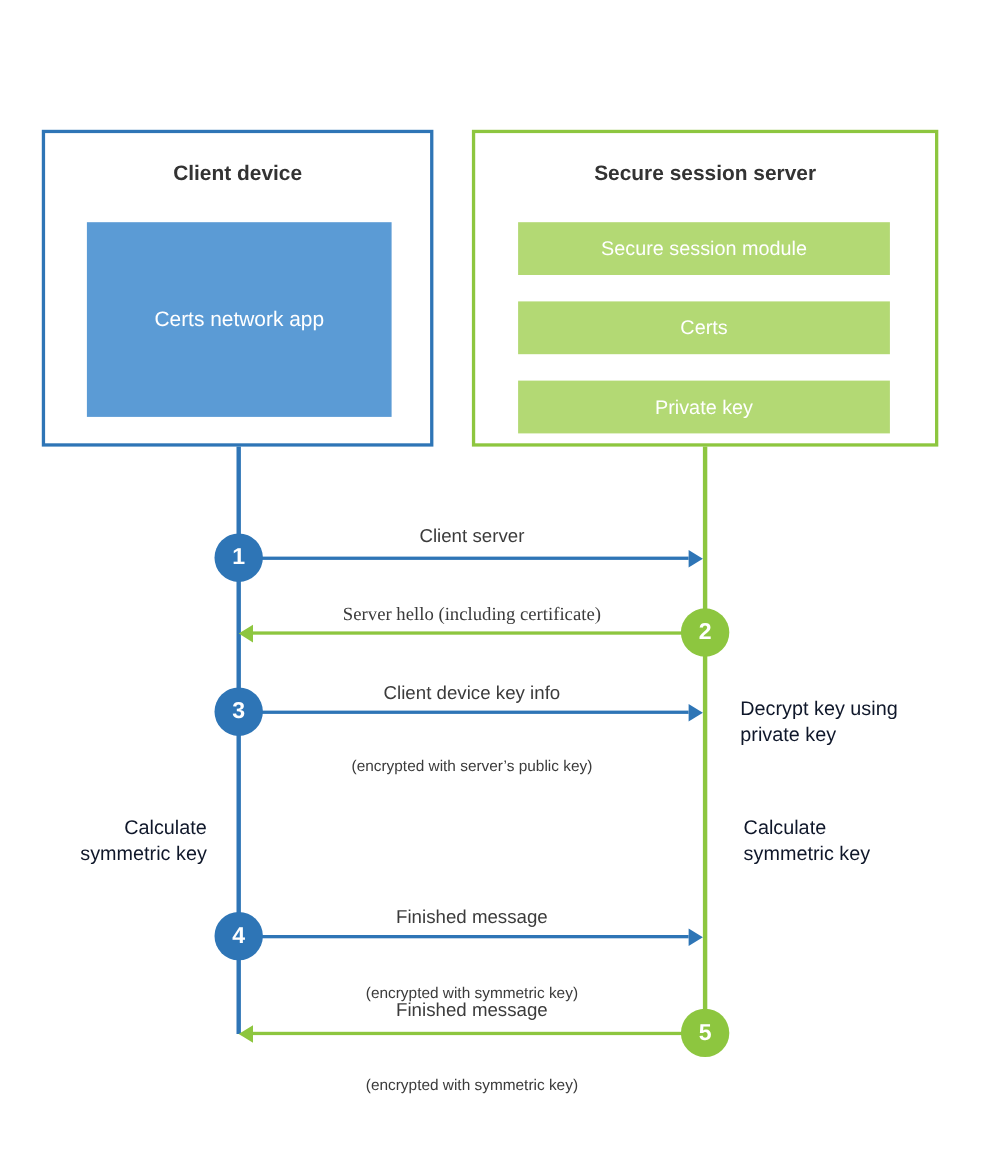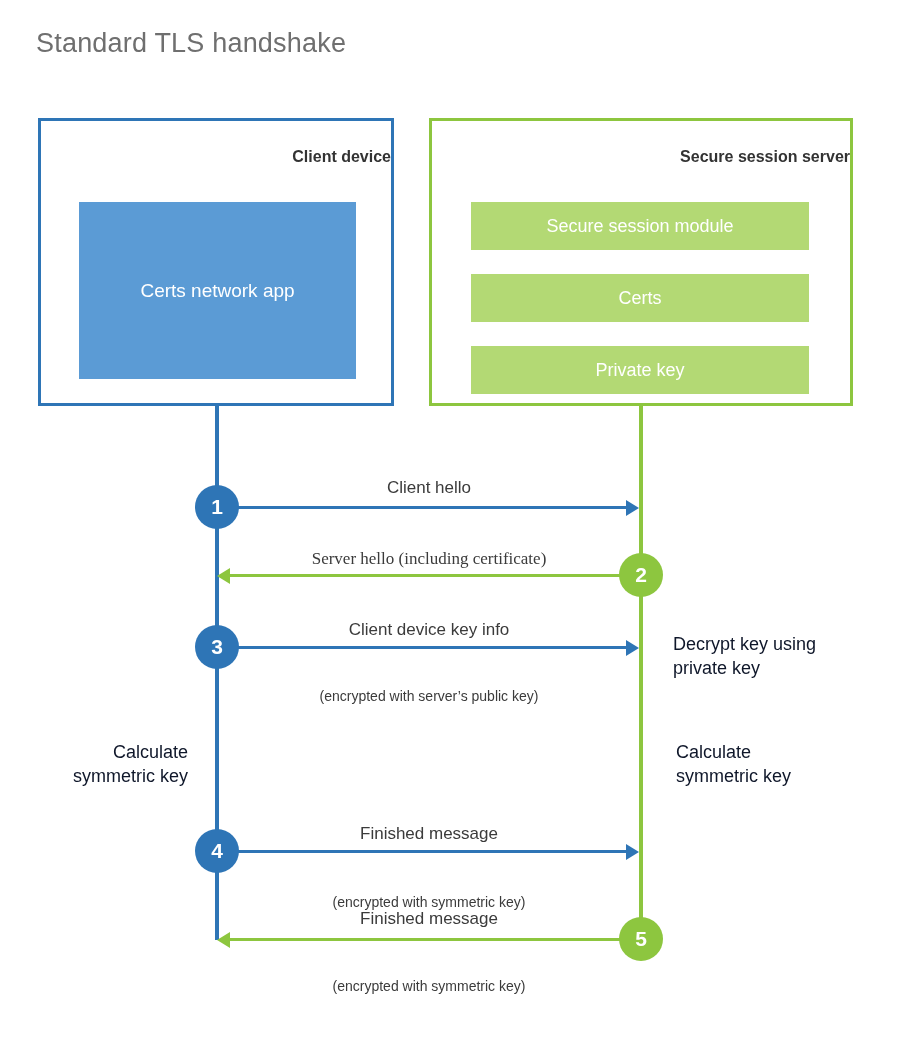--- a/index.html
+++ b/index.html
@@ -52,22 +52,22 @@
     top: 118px;
     width: 424px;
     height: 288px;
     border-color: #8DC63F;
   }
   .party-title {
     position: absolute;
     left: 0;
     right: 0;
     top: 27px;
-    text-align: right;
-    font-size: 16px;
+    text-align: center;
+    font-size: 19px;
     font-weight: bold;
     color: #333333;
   }
 
   
   .client-app-block {
     position: absolute;
     left: 38px;
     top: 81px;
     width: 277px;
@@ -179,40 +179,39 @@
     line-height: 1.35;
   }
   .side-note.left { text-align: right; }
   .side-note.right { text-align: left; }
 </style>
 </head>
 <body>
 
 <div id="canvas">
 
-  <div class="diagram-title">Standard TLS handshake</div>
 
   <div class="party-box client">
     <div class="party-title">Client device</div>
     <div class="client-app-block">Certs network app</div>
   </div>
 
   <div class="party-box server">
     <div class="party-title">Secure session server</div>
     <div class="server-blocks">
       <div class="server-block">Secure session module</div>
       <div class="server-block">Certs</div>
       <div class="server-block">Private key</div>
     </div>
   </div>
 
   <div class="lifeline client-line"></div>
   <div class="lifeline server-line"></div>
 
-  <div class="msg-label" style="left:217px; top:478px; width:424px;">Client hello</div>
+  <div class="msg-label" style="left:217px; top:478px; width:424px;">Client server</div>
   <div class="msg-line blue" style="left:217px; top:506px; width:409px;"></div>
   <div class="arrow-head right-blue" style="left:626px; top:499.5px;"></div>
   <div class="step-bubble blue" style="left:195px; top:485px;">1</div>
 
   <div class="msg-label" style="left:217px; top:549px; width:424px;font-family:Liberation Serif, serif;">Server hello (including certificate)</div>
   <div class="msg-line green" style="left:230px; top:574px; width:411px;"></div>
   <div class="arrow-head left-green" style="left:217px; top:567.5px;"></div>
   <div class="step-bubble green" style="left:619px; top:553px;">2</div>
 
   <div class="msg-label" style="left:217px; top:620px; width:424px;">Client device key info</div>

